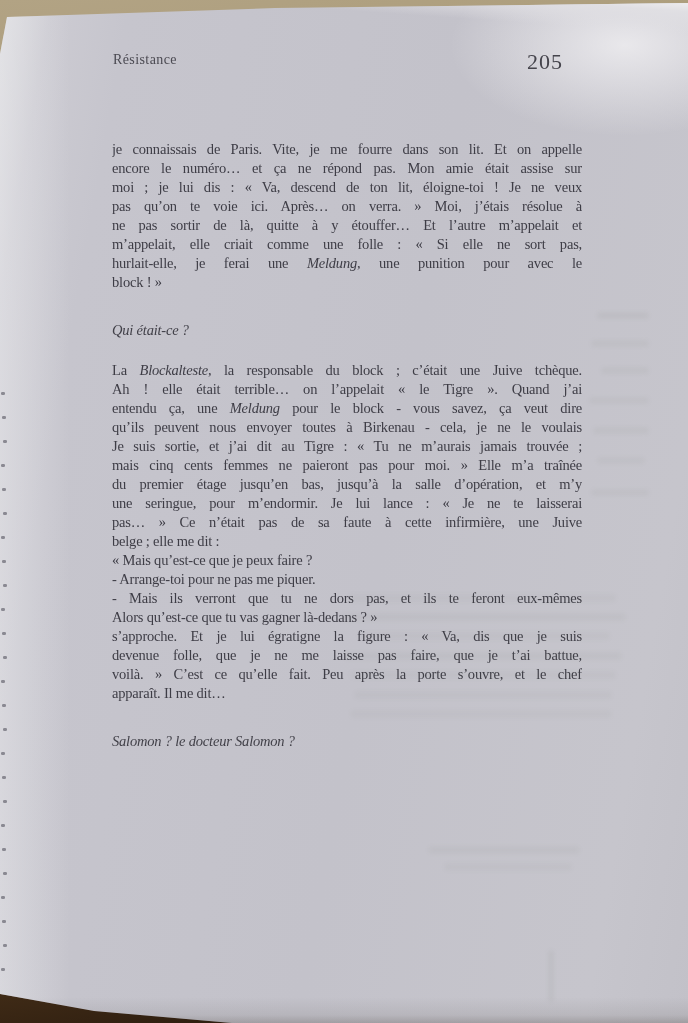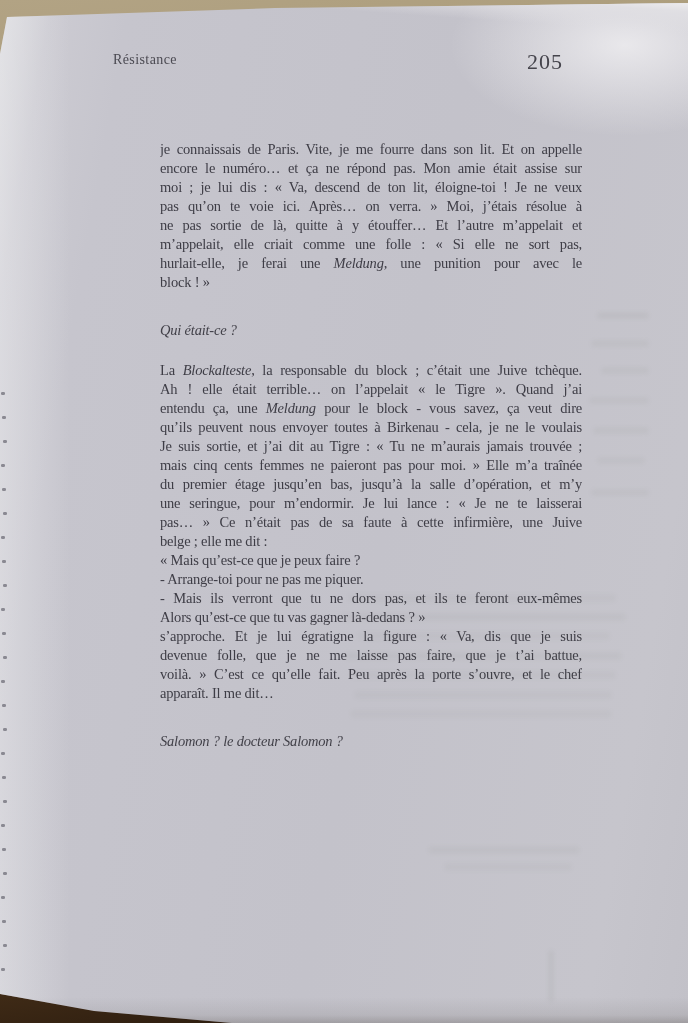--- a/index.html
+++ b/index.html
@@ -44,21 +44,21 @@
   }
 
   
   .text-area {
     position: absolute; left: 112px; top: 140px; width: 470px;
     font-size: 14.5px; line-height: 19px; letter-spacing: -0.2px;
     color: #3e3d46;
   }
   .line {
     height: 19px; overflow: hidden;
-    text-align: justify; text-align-last: justify; margin-left: 48px;
+    text-align: justify; text-align-last: justify;
   }
   .line.short { text-align: center; text-align-last: left; }
   .it { font-style: italic; }
   .block.para { margin: 0; }
   .block.question {
     font-style: italic; margin: 29px 0 21px 0; color: #424149;
   }
   .block.question .line { text-align: left; text-align-last: left; }
 
   
@@ -82,21 +82,21 @@
     <div class="running-head">Résistance</div>
 
     <div class="folio">205</div>
 
     <div class="text-area">
         <div class="block para">
           <div class="line"><span>je connaissais de Paris. Vite, je me fourre dans son lit. Et on appelle</span></div>
           <div class="line"><span>encore le numéro… et ça ne répond pas. Mon amie était assise sur</span></div>
           <div class="line"><span>moi ; je lui dis : « Va, descend de ton lit, éloigne-toi ! Je ne veux</span></div>
           <div class="line"><span>pas qu’on te voie ici. Après… on verra. » Moi, j’étais résolue à</span></div>
-          <div class="line"><span>ne pas sortie de là, quitte à y étouffer… Et l’autre m’appelait et</span></div>
+          <div class="line"><span>ne pas sortir de là, quitte à y étouffer… Et l’autre m’appelait et</span></div>
           <div class="line"><span>m’appelait, elle criait comme une folle : « Si elle ne sort pas,</span></div>
           <div class="line"><span>hurlait-elle, je ferai une </span><span class="it">Meldung</span><span>, une punition pour avec le</span></div>
           <div class="line short"><span>block ! »</span></div>
         </div>
         <div class="block question">
           <div class="line short"><span class="it">Qui était-ce ?</span></div>
         </div>
         <div class="block para">
           <div class="line"><span>La </span><span class="it">Blockalteste</span><span>, la responsable du block ; c’était une Juive tchèque.</span></div>
           <div class="line"><span>Ah ! elle était terrible… on l’appelait « le Tigre ». Quand j’ai</span></div>

